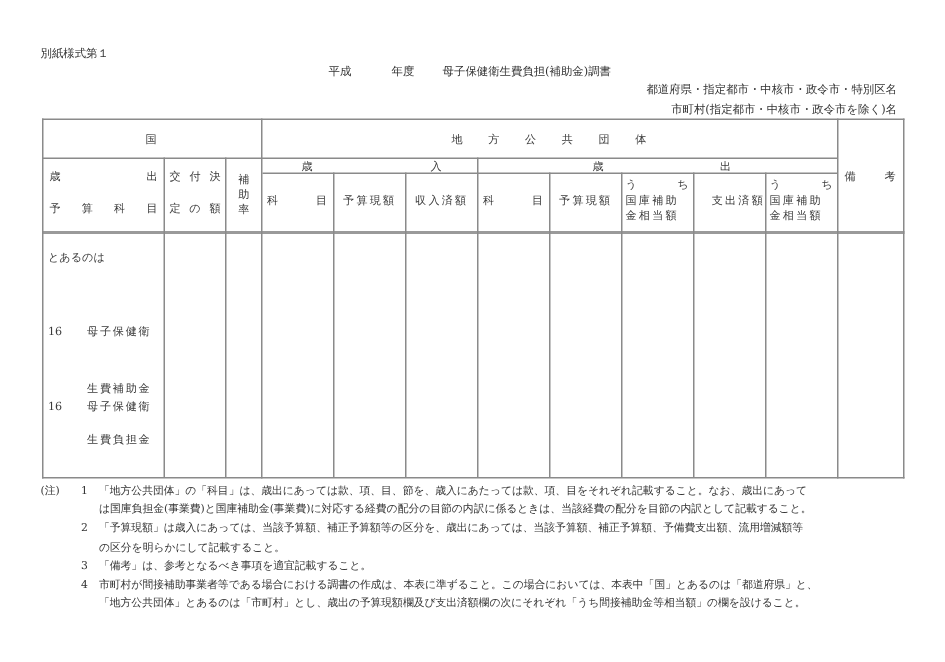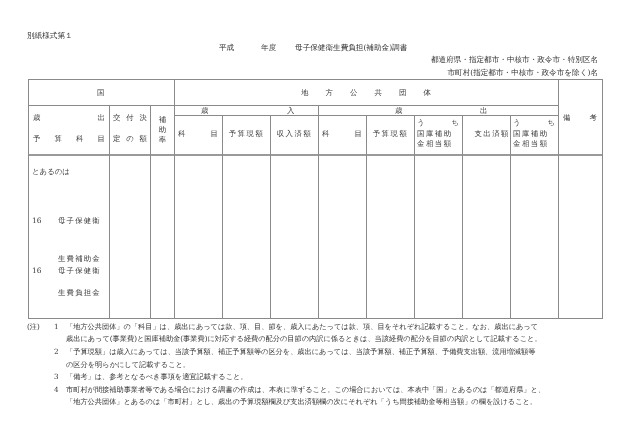--- a/index.html
+++ b/index.html
@@ -141,21 +141,21 @@
 
   <div class="cell" style="left:32px;top:266px;">16</div>
   <div class="cell" style="left:58px;top:266px;letter-spacing:1.2px;">母子保健衛</div>
   <div class="cell" style="left:58px;top:288px;letter-spacing:1.2px;">生費負担金</div>
 </div>
 
 <div>
   <div class="note" style="left:27px;top:322px;">(注)</div>
   <div class="note" style="left:54px;top:322px;">1</div>
   <div class="note" style="left:66px;top:322px;">「地方公共団体」の「科目」は、歳出にあっては款、項、目、節を、歳入にあたっては款、項、目をそれぞれ記載すること。なお、歳出にあって</div>
-  <div class="note" style="left:66px;top:334px;">歳出にあって(事業費)と国庫補助金(事業費)に対応する経費の配分の目節の内訳に係るときは、当該経費の配分を目節の内訳として記載すること。</div>
+  <div class="note" style="left:66px;top:334px;">は国庫負担金(事業費)と国庫補助金(事業費)に対応する経費の配分の目節の内訳に係るときは、当該経費の配分を目節の内訳として記載すること。</div>
   <div class="note" style="left:54px;top:347px;">2</div>
   <div class="note" style="left:66px;top:347px;">「予算現額」は歳入にあっては、当該予算額、補正予算額等の区分を、歳出にあっては、当該予算額、補正予算額、予備費支出額、流用増減額等</div>
   <div class="note" style="left:66px;top:360px;">の区分を明らかにして記載すること。</div>
   <div class="note" style="left:54px;top:372px;">3</div>
   <div class="note" style="left:66px;top:372px;">「備考」は、参考となるべき事項を適宜記載すること。</div>
   <div class="note" style="left:54px;top:385px;">4</div>
   <div class="note" style="left:66px;top:385px;">市町村が間接補助事業者等である場合における調書の作成は、本表に準ずること。この場合においては、本表中「国」とあるのは「都道府県」と、</div>
   <div class="note" style="left:66px;top:397px;">「地方公共団体」とあるのは「市町村」とし、歳出の予算現額欄及び支出済額欄の次にそれぞれ「うち間接補助金等相当額」の欄を設けること。</div>
 </div>
 

